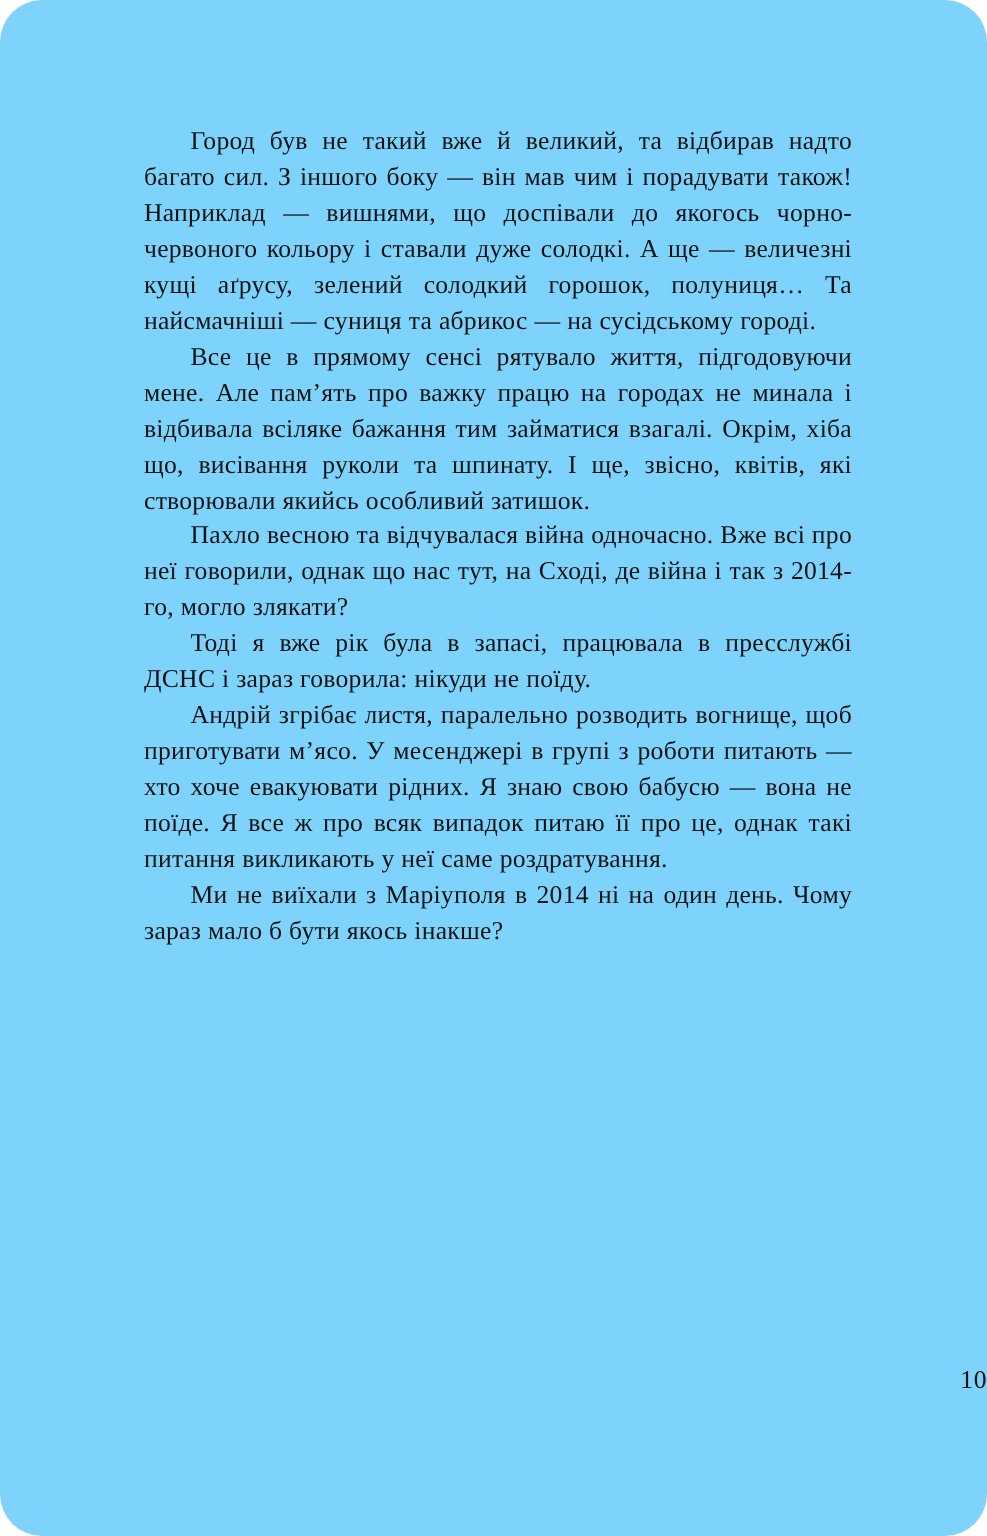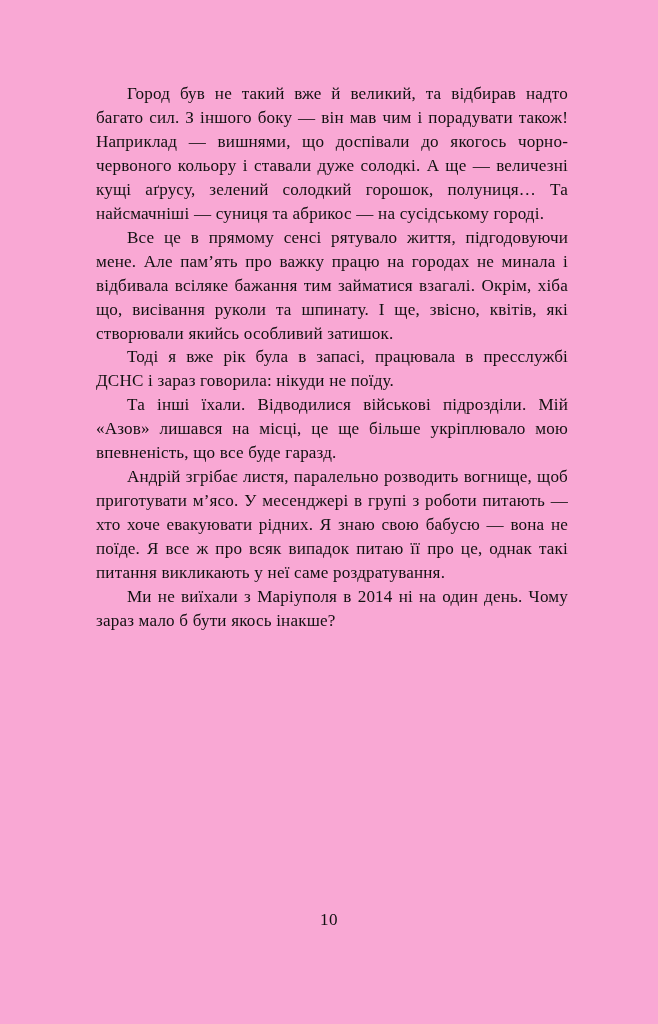--- a/index.html
+++ b/index.html
@@ -13,22 +13,23 @@
     background: #ffffff;
     font-family: "Liberation Serif", "DejaVu Serif", serif;
     color: #111111;
     overflow: hidden;
   }
 
   .page {
     position: relative;
     width: 658px;
     height: 1024px;
-    background: #f9a8d4;
+    background: #7dd3fc;
     box-sizing: border-box;
+    border-radius: 28px;
   }
 
   .text-column {
     position: absolute;
     left: 96px;
     top: 82px;
     width: 472px;
     text-align: justify;
     text-justify: inter-word;
     font-size: 17.1px;
@@ -44,36 +45,36 @@
     text-indent: 31px;
     text-align: justify;
     text-align-last: left;
   }
 
   .page-number {
     position: absolute;
     left: 0;
     top: 908px;
     width: 658px;
-    text-align: center;
+    text-align: right;
     font-size: 17.1px;
     line-height: 24px;
     color: #111111;
     letter-spacing: 0.02em;
   }
 </style>
 </head>
 <body>
 
 <div class="page">
 
   <div class="text-column">
     <p class="para">Город був не такий вже й великий, та відбирав надто багато сил. З іншого боку — він мав чим і порадувати також! Наприклад — вишнями, що доспівали до якогось чорно-червоного кольору і ставали дуже солодкі. А ще — величезні кущі аґрусу, зелений солодкий горошок, полуниця… Та найсмачніші — суниця та абрикос — на сусідському городі.</p>
     <p class="para">Все це в прямому сенсі рятувало життя, підгодовуючи мене. Але пам’ять про важку працю на городах не минала і відбивала всіляке бажання тим займатися взагалі. Окрім, хіба що, висівання руколи та шпинату. І ще, звісно, квітів, які створювали якийсь особливий затишок.</p>
+    <p class="para">Пахло весною та відчувалася війна одночасно. Вже всі про неї говорили, однак що нас тут, на Сході, де війна і так з 2014-го, могло злякати?</p>
     <p class="para">Тоді я вже рік була в запасі, працювала в пресслужбі ДСНС і зараз говорила: нікуди не поїду.</p>
-    <p class="para">Та інші їхали. Відводилися військові підрозділи. Мій «Азов» лишався на місці, це ще більше укріплювало мою впевненість, що все буде гаразд.</p>
     <p class="para">Андрій згрібає листя, паралельно розводить вогнище, щоб приготувати м’ясо. У месенджері в групі з роботи питають — хто хоче евакуювати рідних. Я знаю свою бабусю — вона не поїде. Я все ж про всяк випадок питаю її про це, однак такі питання викликають у неї саме роздратування.</p>
     <p class="para">Ми не виїхали з Маріуполя в 2014 ні на один день. Чому зараз мало б бути якось інакше?</p>
   </div>
 
   <div class="page-number">10</div>
 
 </div>
 
 </body></html>

